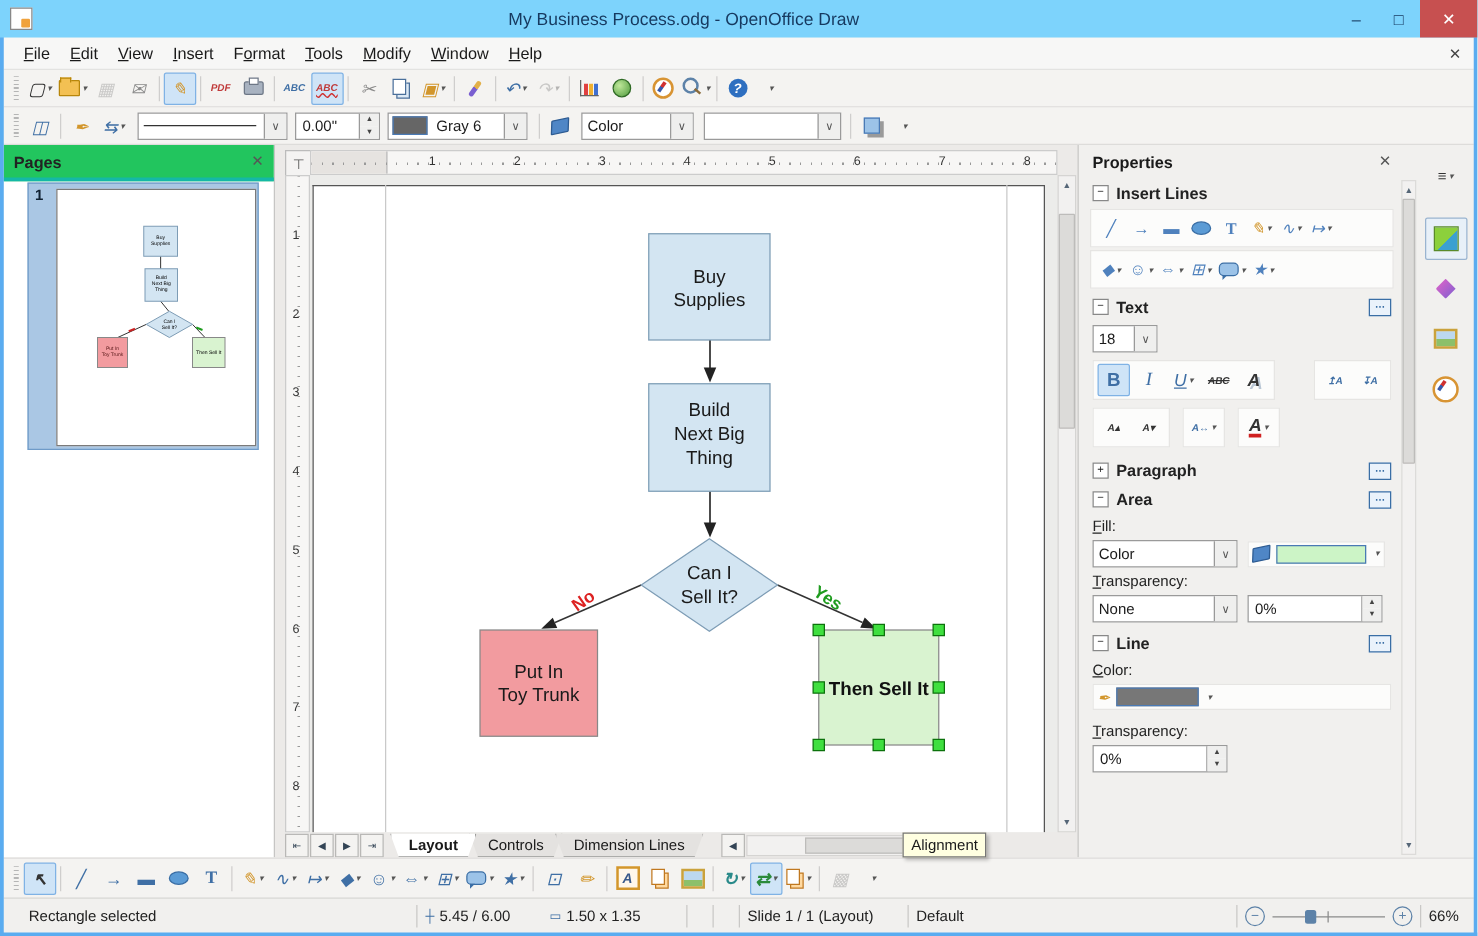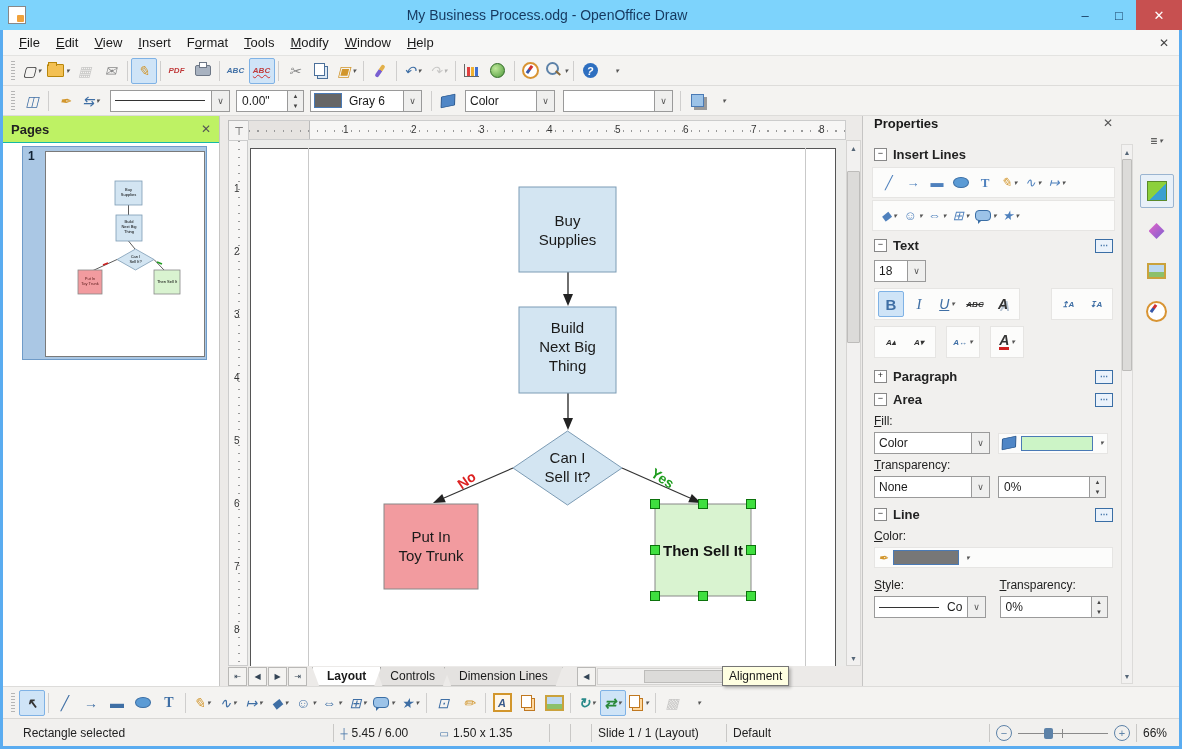--- a/index.html
+++ b/index.html
@@ -64,21 +64,21 @@
   .sel .btn{width:17px;height:100%;margin-left:auto;border-left:1px solid #9a9a9a;background:#efefee;display:flex;align-items:center;justify-content:center;color:#555;font-size:9px}
   .sel .btn::after{content:"∨"}
   .spin{display:inline-flex;border:1px solid #9a9a9a;background:#fff;height:22px;align-items:center;box-sizing:border-box}
   .spin .val{padding:0 5px;font-size:12px;flex:1}
   .spin .ud{width:15px;height:100%;border-left:1px solid #9a9a9a;display:flex;flex-direction:column}
   .spin .ud span{flex:1;display:flex;align-items:center;justify-content:center;font-size:6px;color:#444;background:#efefee}
   .linepreview{width:90px;height:1px;background:#333;margin:0 4px}
   .swatch{height:13px;border:1px solid #4a7ab5;margin:0 3px}
   
   .pages{position:absolute;left:3px;top:116px;width:217px;height:570px;background:#fff;border-right:1px solid #c6c5c4;box-sizing:border-box;z-index:20}
-  .panel-head{height:26px;display:flex;align-items:center;padding:0 8px;font-weight:bold;font-size:13px;color:#222;background:#bef264;border-bottom:1px solid #14b8a6}
+  .panel-head{height:26px;display:flex;align-items:center;padding:0 8px;font-weight:bold;font-size:13px;color:#222;background:#22c55e;border-bottom:3px solid #14b8a6}
   .panel-head .x{margin-left:auto;color:#555;font-size:12px;font-weight:normal}
   .thumbwrap{position:absolute;left:19px;top:30px;width:183px;height:212px;background:#aac7e4;border:1px solid #6f9bc8}
   .thumbnum{position:absolute;left:5px;top:2px;font-weight:bold;font-size:12px;color:#123}
   .thumbpage{position:absolute;left:22px;top:4px;width:158px;height:204px;background:#fff;border:1px solid #7a7a7a}
   
   .canvas{position:absolute;left:220px;top:116px;width:642px;height:570px;background:#eceae8;z-index:10}
   .corner{position:absolute;left:8px;top:4px;width:20px;height:20px;background:#f4f3f2;border:1px solid #bbb;font-size:11px;color:#555;display:flex;align-items:center;justify-content:center}
   .hruler{position:absolute;left:28px;top:4px;width:598px;height:20px;background:#f7f6f5;border:1px solid #ccc;box-sizing:border-box;overflow:hidden}
   .vruler{position:absolute;left:8px;top:24px;width:20px;height:526px;background:#f7f6f5;border:1px solid #ccc;box-sizing:border-box;overflow:hidden}
   .rnum{position:absolute;font-size:10px;color:#333}
@@ -94,21 +94,21 @@
   .tabrow{position:absolute;left:8px;top:550px;width:634px;height:20px;display:flex;align-items:center;background:#eceae8}
   .navbtn{width:17px;height:17px;border:1px solid #b9b8b6;background:#f4f3f1;font-size:8px;color:#345;display:flex;align-items:center;justify-content:center;margin-right:1px}
   .ptab{height:18px;padding:0 14px;display:flex;align-items:center;font-size:12px;background:#e4e2e0;border:1px solid #9a9a98;border-top:none;clip-path:polygon(0 0,100% 0,calc(100% - 7px) 100%,7px 100%);margin-left:-6px}
   .ptab.active{background:#fff;font-weight:bold;z-index:2}
   .hscroll{display:flex;align-items:center;margin-left:14px}
   .htrack{width:170px;height:15px;background:#f2f1f0;border:1px solid #d5d4d2;position:relative}
   .hthumb{position:absolute;left:46px;top:1px;width:120px;height:11px;background:#dcdbd9;border:1px solid #bdbcba}
   
   .sidebar{position:absolute;left:862px;top:116px;width:317px;height:570px;background:#f1f0ee;border-left:1px solid #c6c5c4;box-sizing:border-box;z-index:20;font-size:12px}
   .deck{position:absolute;left:3px;top:0;width:255px;height:570px}
-  .deck-head{height:26px;display:flex;padding:0 8px;font-weight:bold;font-size:13px}
+  .deck-head{height:26px;display:flex;align-items:center;padding:0 8px;font-weight:bold;font-size:13px}
   .deck-head .x{margin-left:auto;color:#555;font-weight:normal;font-size:12px}
   .sec{display:flex;align-items:center;font-weight:bold;font-size:13px;color:#222;padding:5px 8px 3px 8px}
   .pm{width:11px;height:11px;border:1px solid #888;background:#fff;font-size:9px;line-height:9px;text-align:center;margin-right:6px;font-weight:normal}
   .dlg{margin-left:auto;width:16px;height:12px;border:1px solid #3a6ea5;background:#eaf2fb;font-size:8px;color:#3a6ea5;display:flex;align-items:center;justify-content:center;line-height:0}
   .shaperow{background:#fcfcfb;border:1px solid #e6e5e3;margin:2px 6px;padding:2px 4px;display:flex;align-items:center}
   .shaperow .ib{height:23px;min-width:20px;font-size:13px;color:#4f81bd}
   .fieldrow{display:flex;align-items:center;margin:4px 8px;gap:8px}
   .btnrow{display:flex;align-items:center;margin:6px 8px;gap:10px}
   .bgroup{background:#fcfcfb;border:1px solid #e6e5e3;padding:2px 3px;display:flex;align-items:center;gap:2px}
   .lbl{font-size:12px;color:#222;margin:4px 8px 0 8px}
@@ -571,28 +571,20 @@
         <div class="lbl mn" style="margin-left:0"><u>C</u><span>olor:</span></div>
         <span class="bgroup" style="margin-top:4px">
             <i class="gold">✒</i>
             <span class="swatch" style="width:64px;background:#777"></span>
             <i class="dd"></i>
           </span>
       </div>
     </div>
     <div class="two-col" style="margin-top:6px">
       <div class="col">
-        <div class="lbl mn" style="margin-left:0"><u>S</u><span>tyle:</span></div>
-        <span class="sel" style="margin-top:4px;width:112px;display:flex">
-            <span class="linepreview" style="width:60px"></span>
-            <span class="val">Co</span>
-            <span class="btn"></span>
-          </span>
-      </div>
-      <div class="col">
         <div class="lbl mn" style="margin-left:0"><u>T</u><span>ransparency:</span></div>
         <span class="spin" style="margin-top:4px;width:108px">
             <span class="val">0%</span>
             <span class="ud">
               <span>▲</span>
               <span>▼</span>
             </span>
           </span>
       </div>
     </div>

